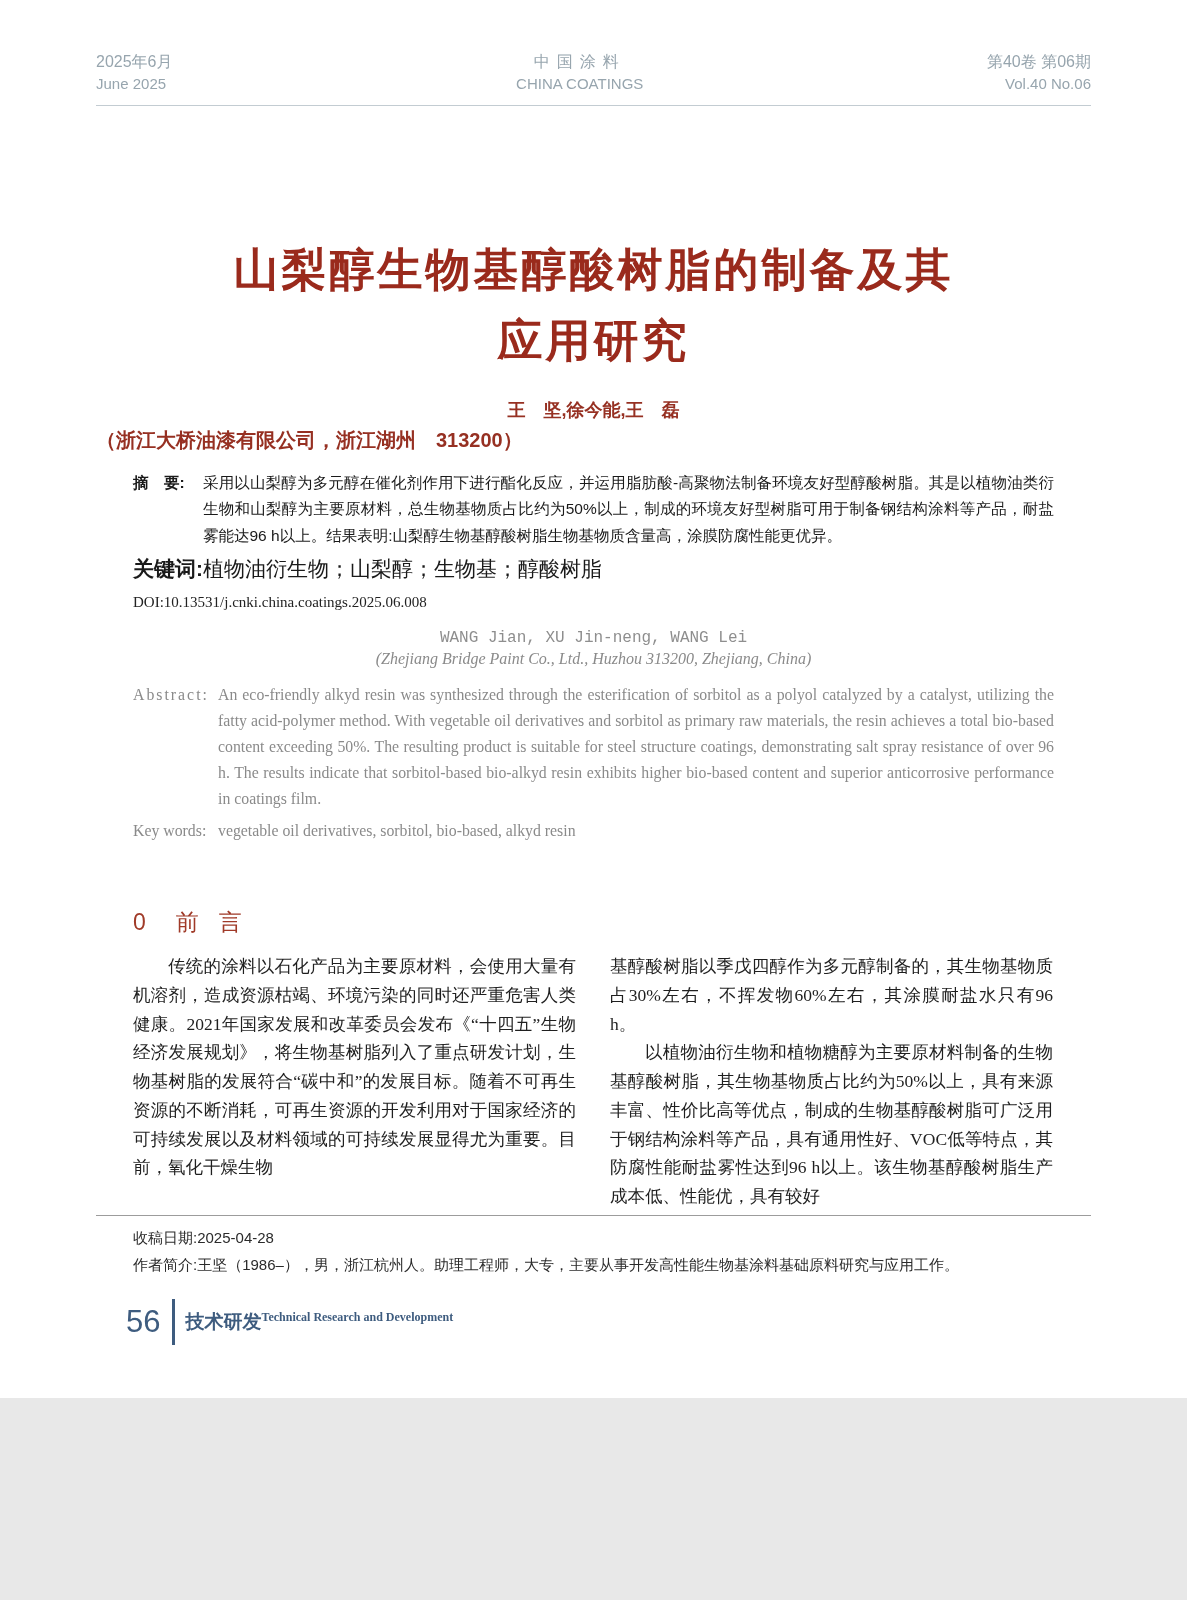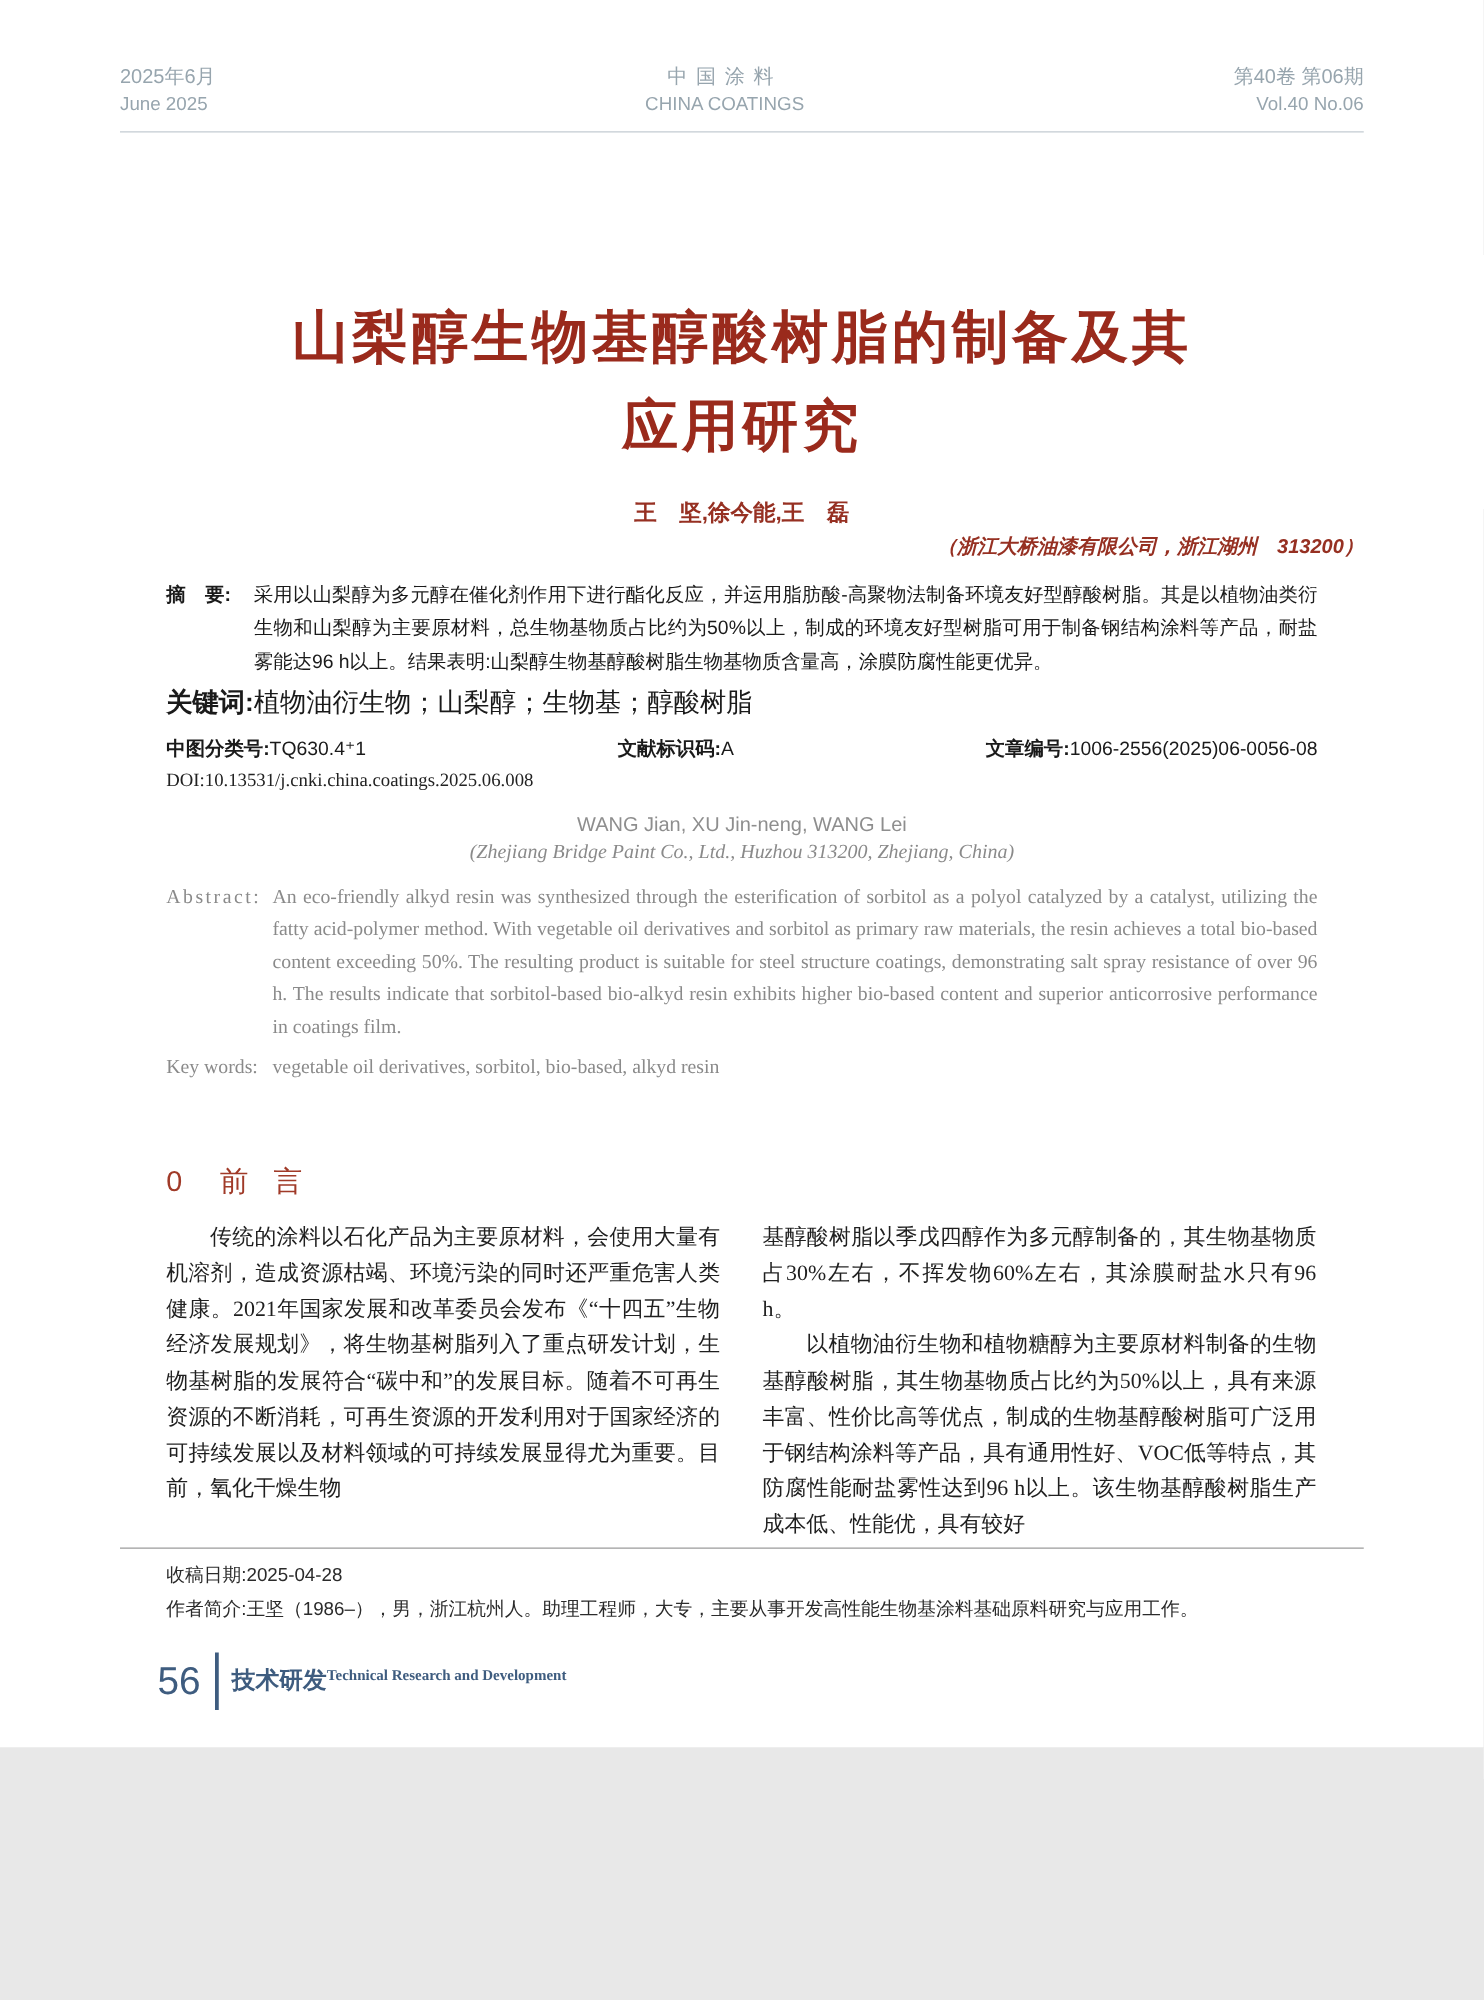--- a/index.html
+++ b/index.html
@@ -48,24 +48,24 @@
     line-height:1.58;
     letter-spacing:3px;
   }
   .authors-zh{
     margin-top:22px;text-align:center;
     color:var(--red-soft);
     font-family:"Liberation Sans","DejaVu Sans",sans-serif;
     font-weight:700;font-size:18px;
   }
   .affiliation-zh{
-    margin-top:5px;text-align:right;
+    margin-top:5px;text-align:left;
     color:var(--red-soft);
     font-family:"Liberation Sans","DejaVu Sans",sans-serif;
-    font-weight:600;font-size:16px;font-style:italic;
+    font-weight:600;font-size:20px;
   }
   
   .inner{padding:0 37px;}
   .hang{position:relative;text-align:justify;}
   .hang .hang-label{position:absolute;left:0;top:0;}
   
   .abstract-zh{
     margin-top:16px;
     font-family:"Liberation Sans","DejaVu Sans",sans-serif;
     font-size:15.5px;line-height:1.7;color:#1a1a1a;
@@ -96,21 +96,21 @@
     margin:62px 0 0 0;
     text-align:center;
     color:var(--red);
     font-family:"Liberation Serif","DejaVu Serif",serif;
     font-weight:700;
     font-size:31px;line-height:1.7;
   }
   .authors-en{
     margin-top:18px;text-align:center;
     color:#8e8e8e;
-    font-family:Liberation Sans, sans-serif;
+    font-family:Liberation Mono, monospace;
     font-size:16px;
   }
   .affiliation-en{
     margin-top:3px;text-align:center;
     color:var(--en-gray);
     font-style:italic;font-size:16px;
   }
   .abstract-en{
     margin-top:14px;
     color:var(--en-gray);
@@ -200,31 +200,20 @@
 
     <div class="abstract-zh hang">
       <span class="hang-label">摘　要:</span>
       <span>采用以山梨醇为多元醇在催化剂作用下进行酯化反应，并运用脂肪酸-高聚物法制备环境友好型醇酸树脂。其是以植物油类衍生物和山梨醇为主要原材料，总生物基物质占比约为50%以上，制成的环境友好型树脂可用于制备钢结构涂料等产品，耐盐雾能达96 h以上。结果表明:山梨醇生物基醇酸树脂生物基物质含量高，涂膜防腐性能更优异。</span>
     </div>
 
     <div class="keywords-zh">
       <span class="kw-label">关键词:</span><span>植物油衍生物；山梨醇；生物基；醇酸树脂</span>
     </div>
 
-    <div class="meta-row">
-      <div class="meta-item">
-        <span class="meta-label">中图分类号:</span><span class="meta-value">TQ630.4⁺1</span>
-      </div>
-      <div class="meta-item">
-        <span class="meta-label">文献标识码:</span><span class="meta-value">A</span>
-      </div>
-      <div class="meta-item">
-        <span class="meta-label">文章编号:</span><span class="meta-value">1006-2556(2025)06-0056-08</span>
-      </div>
-    </div>
 
     <div class="doi-line">DOI:10.13531/j.cnki.china.coatings.2025.06.008</div>
 
 
     <div class="authors-en">WANG Jian, XU Jin-neng, WANG Lei</div>
     <div class="affiliation-en">(Zhejiang Bridge Paint Co., Ltd., Huzhou 313200, Zhejiang, China)</div>
 
     <div class="abstract-en hang">
       <span class="hang-label">Abstract:</span>
       <span>An eco-friendly alkyd resin was synthesized through the esterification of sorbitol as a polyol catalyzed by a catalyst, utilizing the fatty acid-polymer method. With vegetable oil derivatives and sorbitol as primary raw materials, the resin achieves a total bio-based content exceeding 50%. The resulting product is suitable for steel structure coatings, demonstrating salt spray resistance of over 96 h. The results indicate that sorbitol-based bio-alkyd resin exhibits higher bio-based content and superior anticorrosive performance in coatings film.</span>

